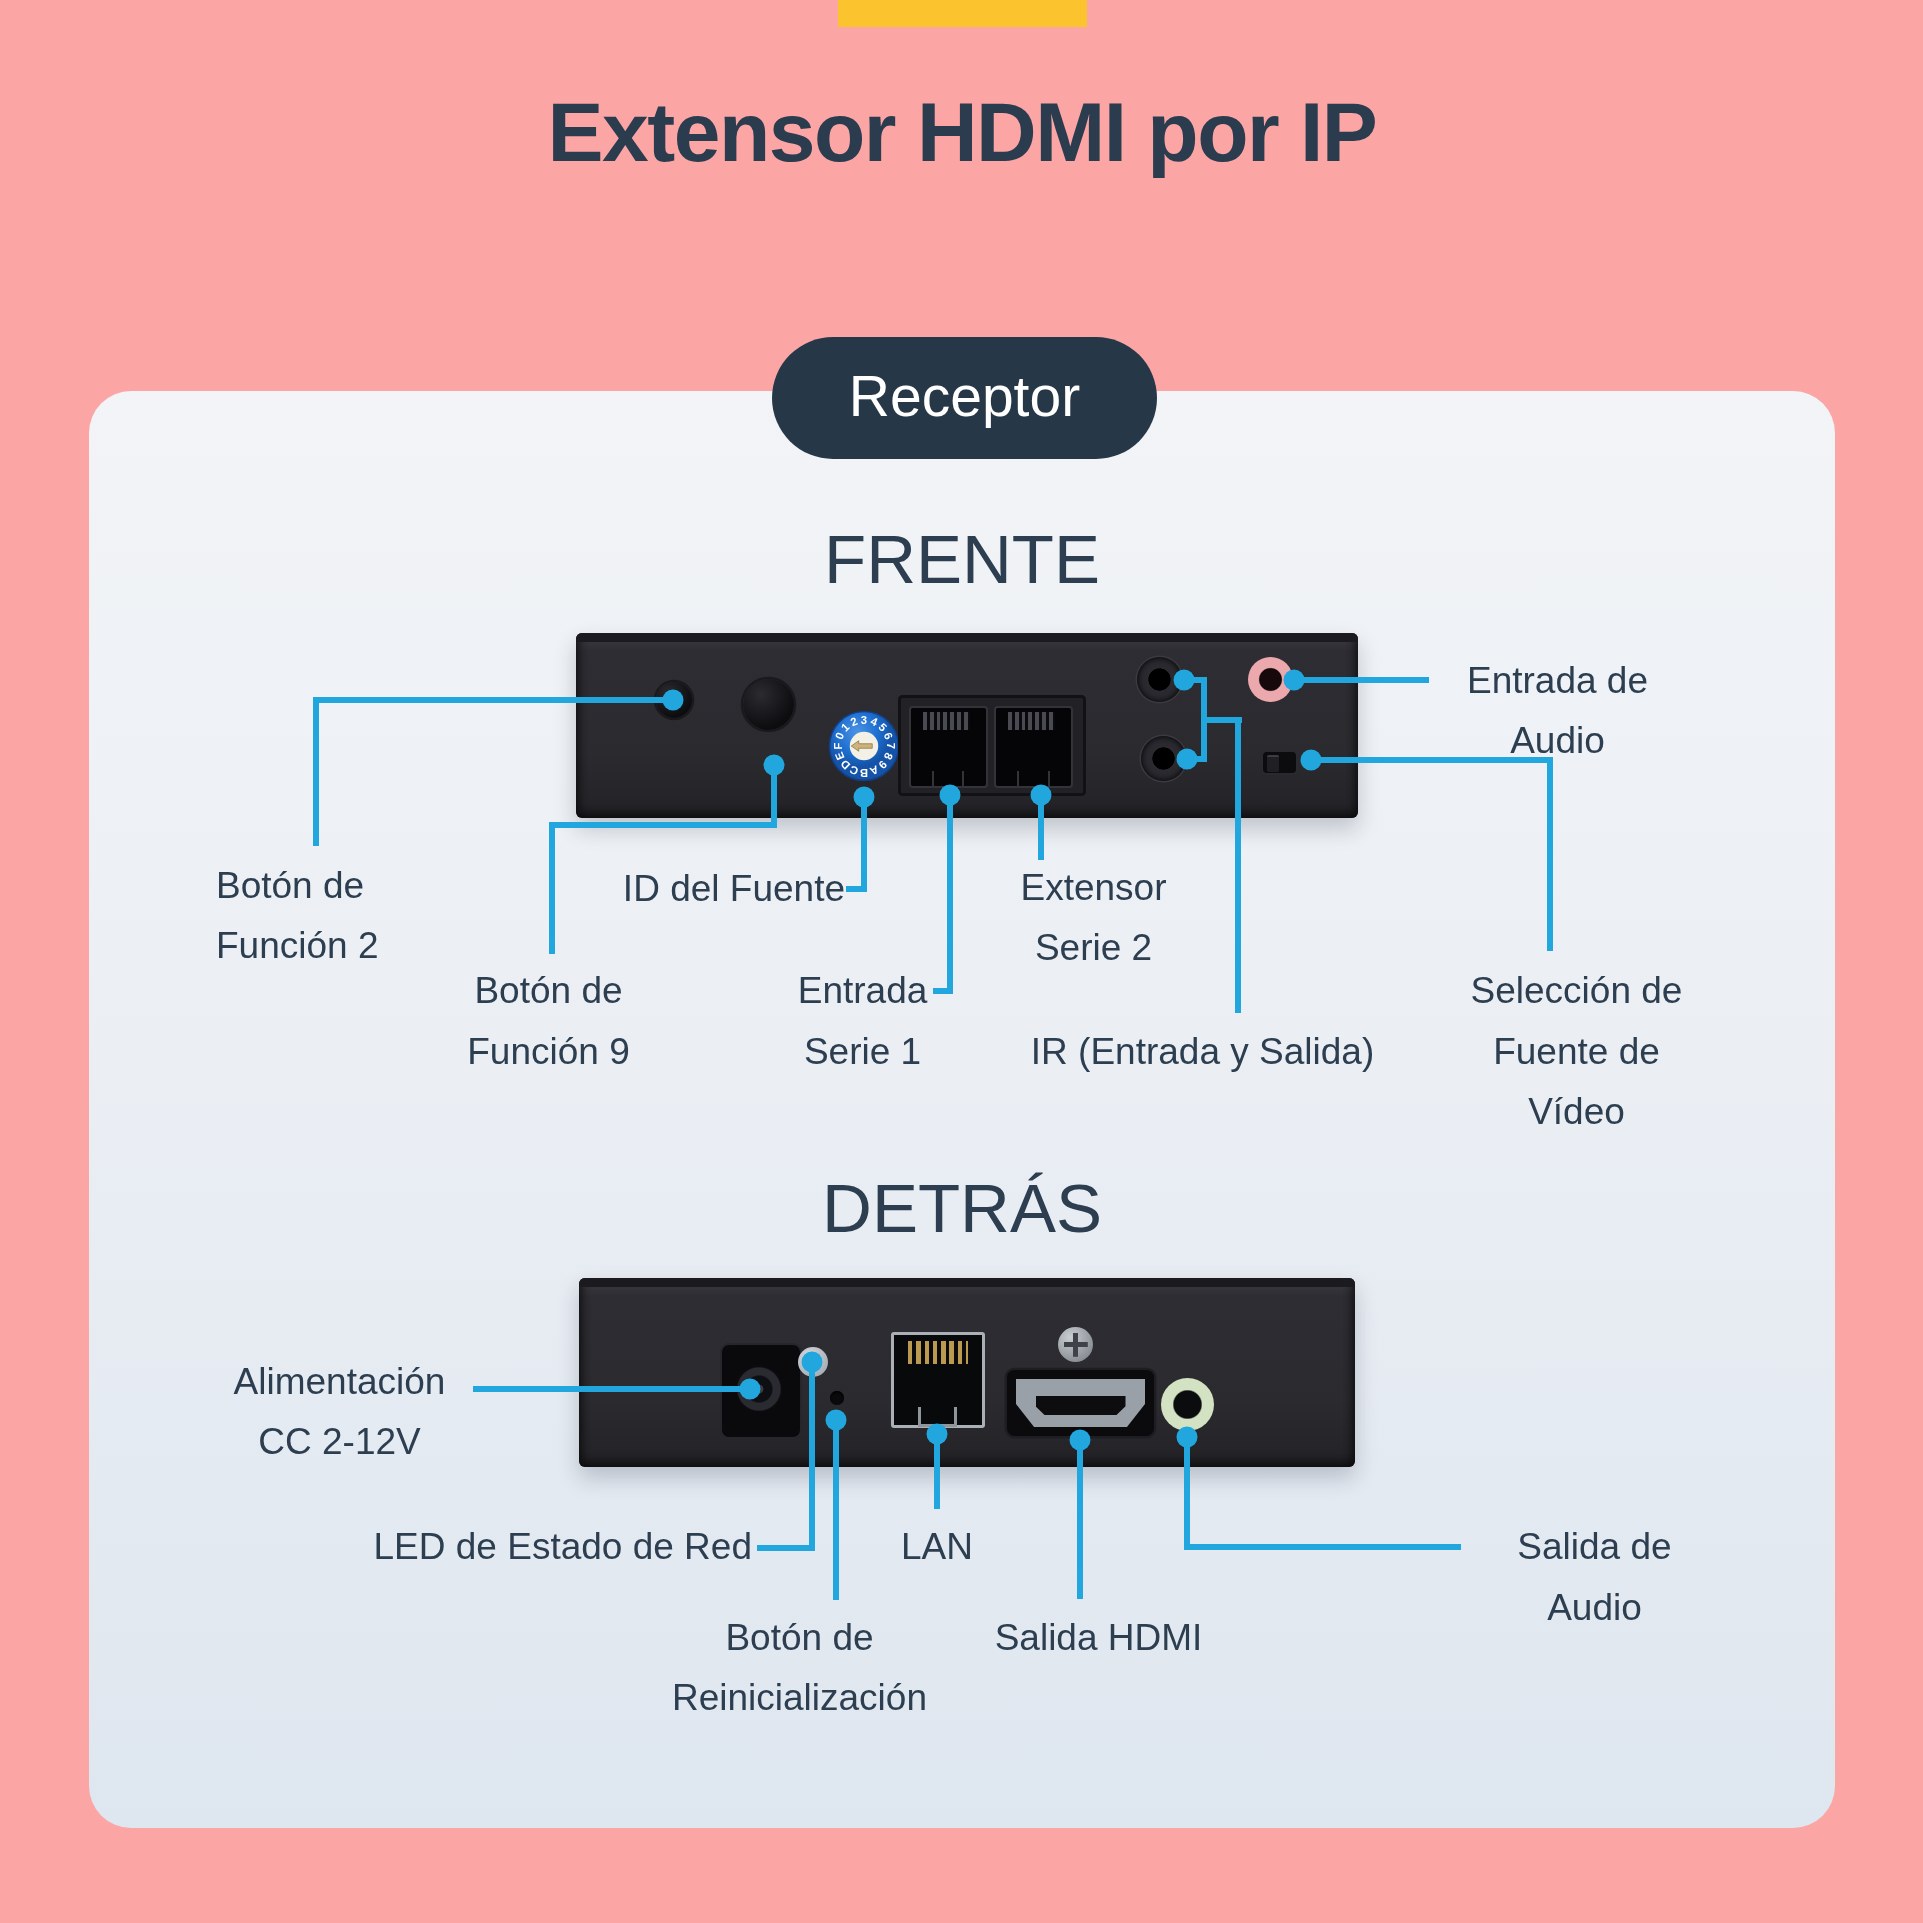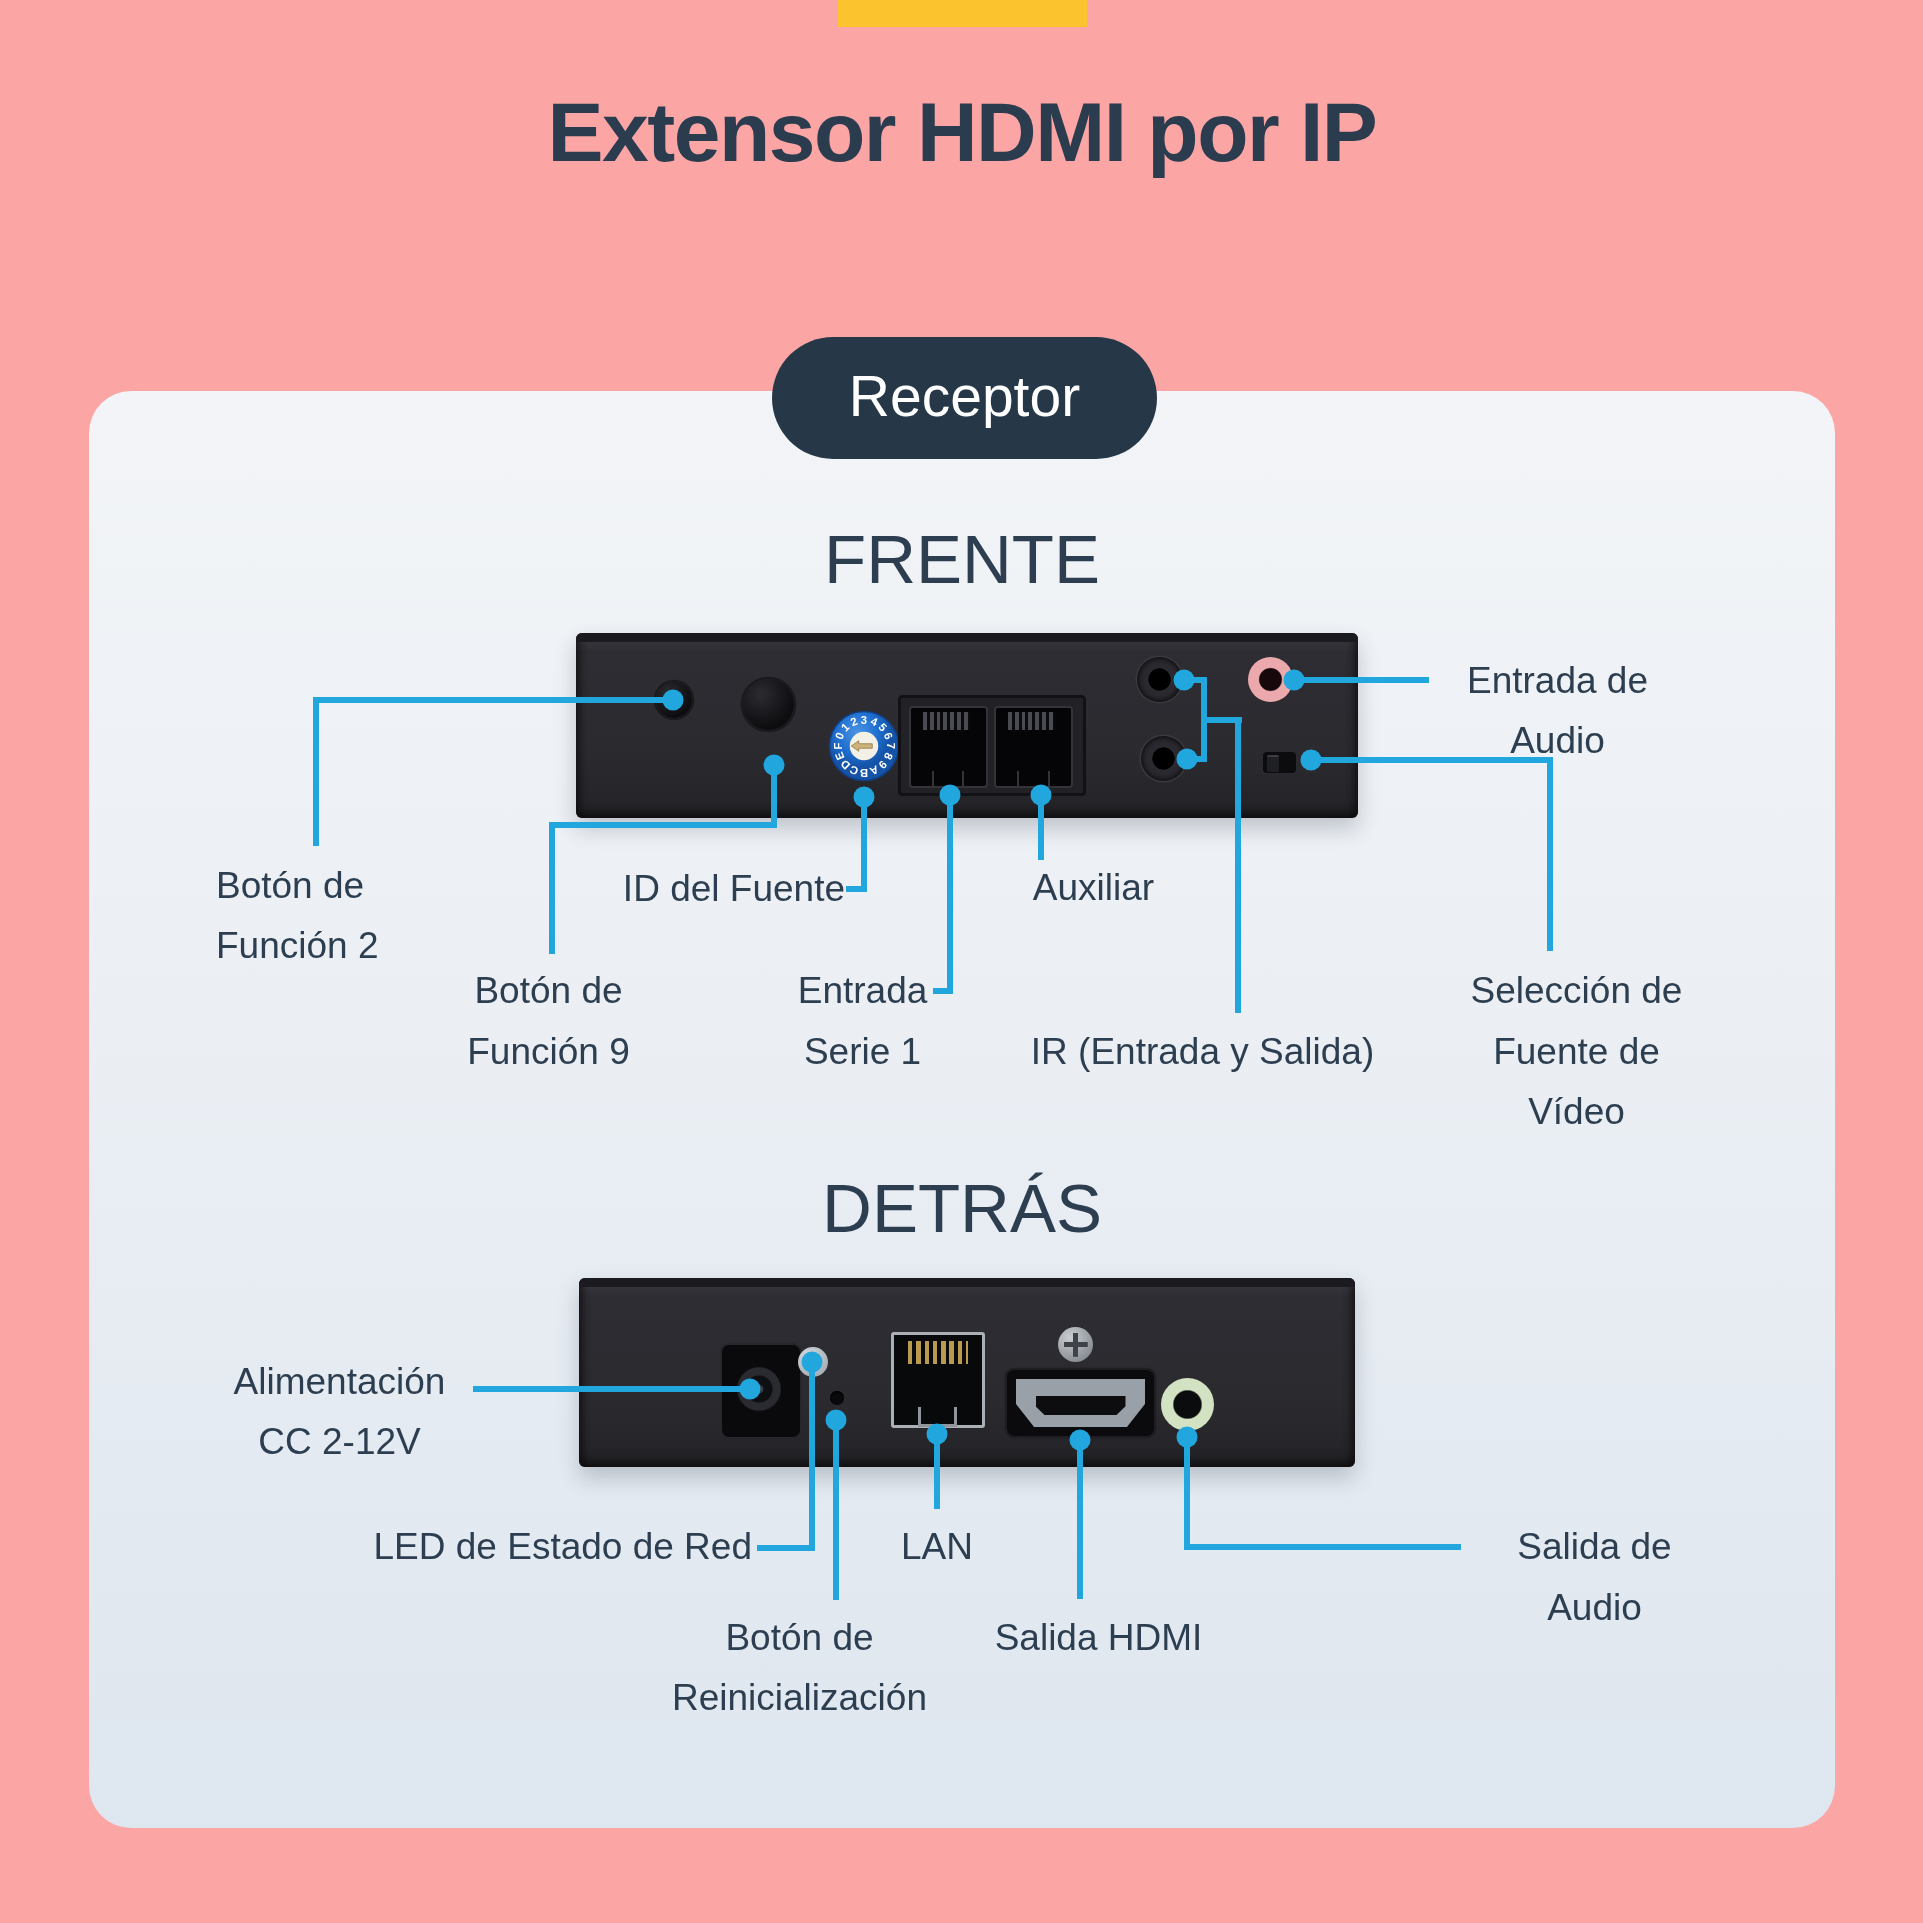--- a/index.html
+++ b/index.html
@@ -217,21 +217,22 @@
   <div class="lbl" style="left:216px;top:921px">Función 2</div>
 
   <div class="lbl r" style="left:526px;top:864px;width:319px">ID del Fuente</div>
 
   <div class="lbl c" style="left:398px;top:966px">Botón de</div>
   <div class="lbl c" style="left:398px;top:1027px">Función 9</div>
 
   <div class="lbl c" style="left:712px;top:966px">Entrada</div>
   <div class="lbl c" style="left:712px;top:1027px">Serie 1</div>
 
-  <div class="lbl c" style="left:943px;top:863px">Auxiliar</div>
+  <div class="lbl c" style="left:943px;top:863px">Extensor</div>
+  <div class="lbl c" style="left:943px;top:923px">Serie 2</div>
 
   <div class="lbl c" style="left:977px;top:1027px;width:451px">IR (Entrada y Salida)</div>
 
   <div class="lbl c" style="left:1407px;top:656px">Entrada de</div>
   <div class="lbl c" style="left:1407px;top:716px">Audio</div>
 
   <div class="lbl c" style="left:1426px;top:966px">Selección de</div>
   <div class="lbl c" style="left:1426px;top:1027px">Fuente de</div>
   <div class="lbl c" style="left:189px;top:1357px">Alimentación</div>
 

